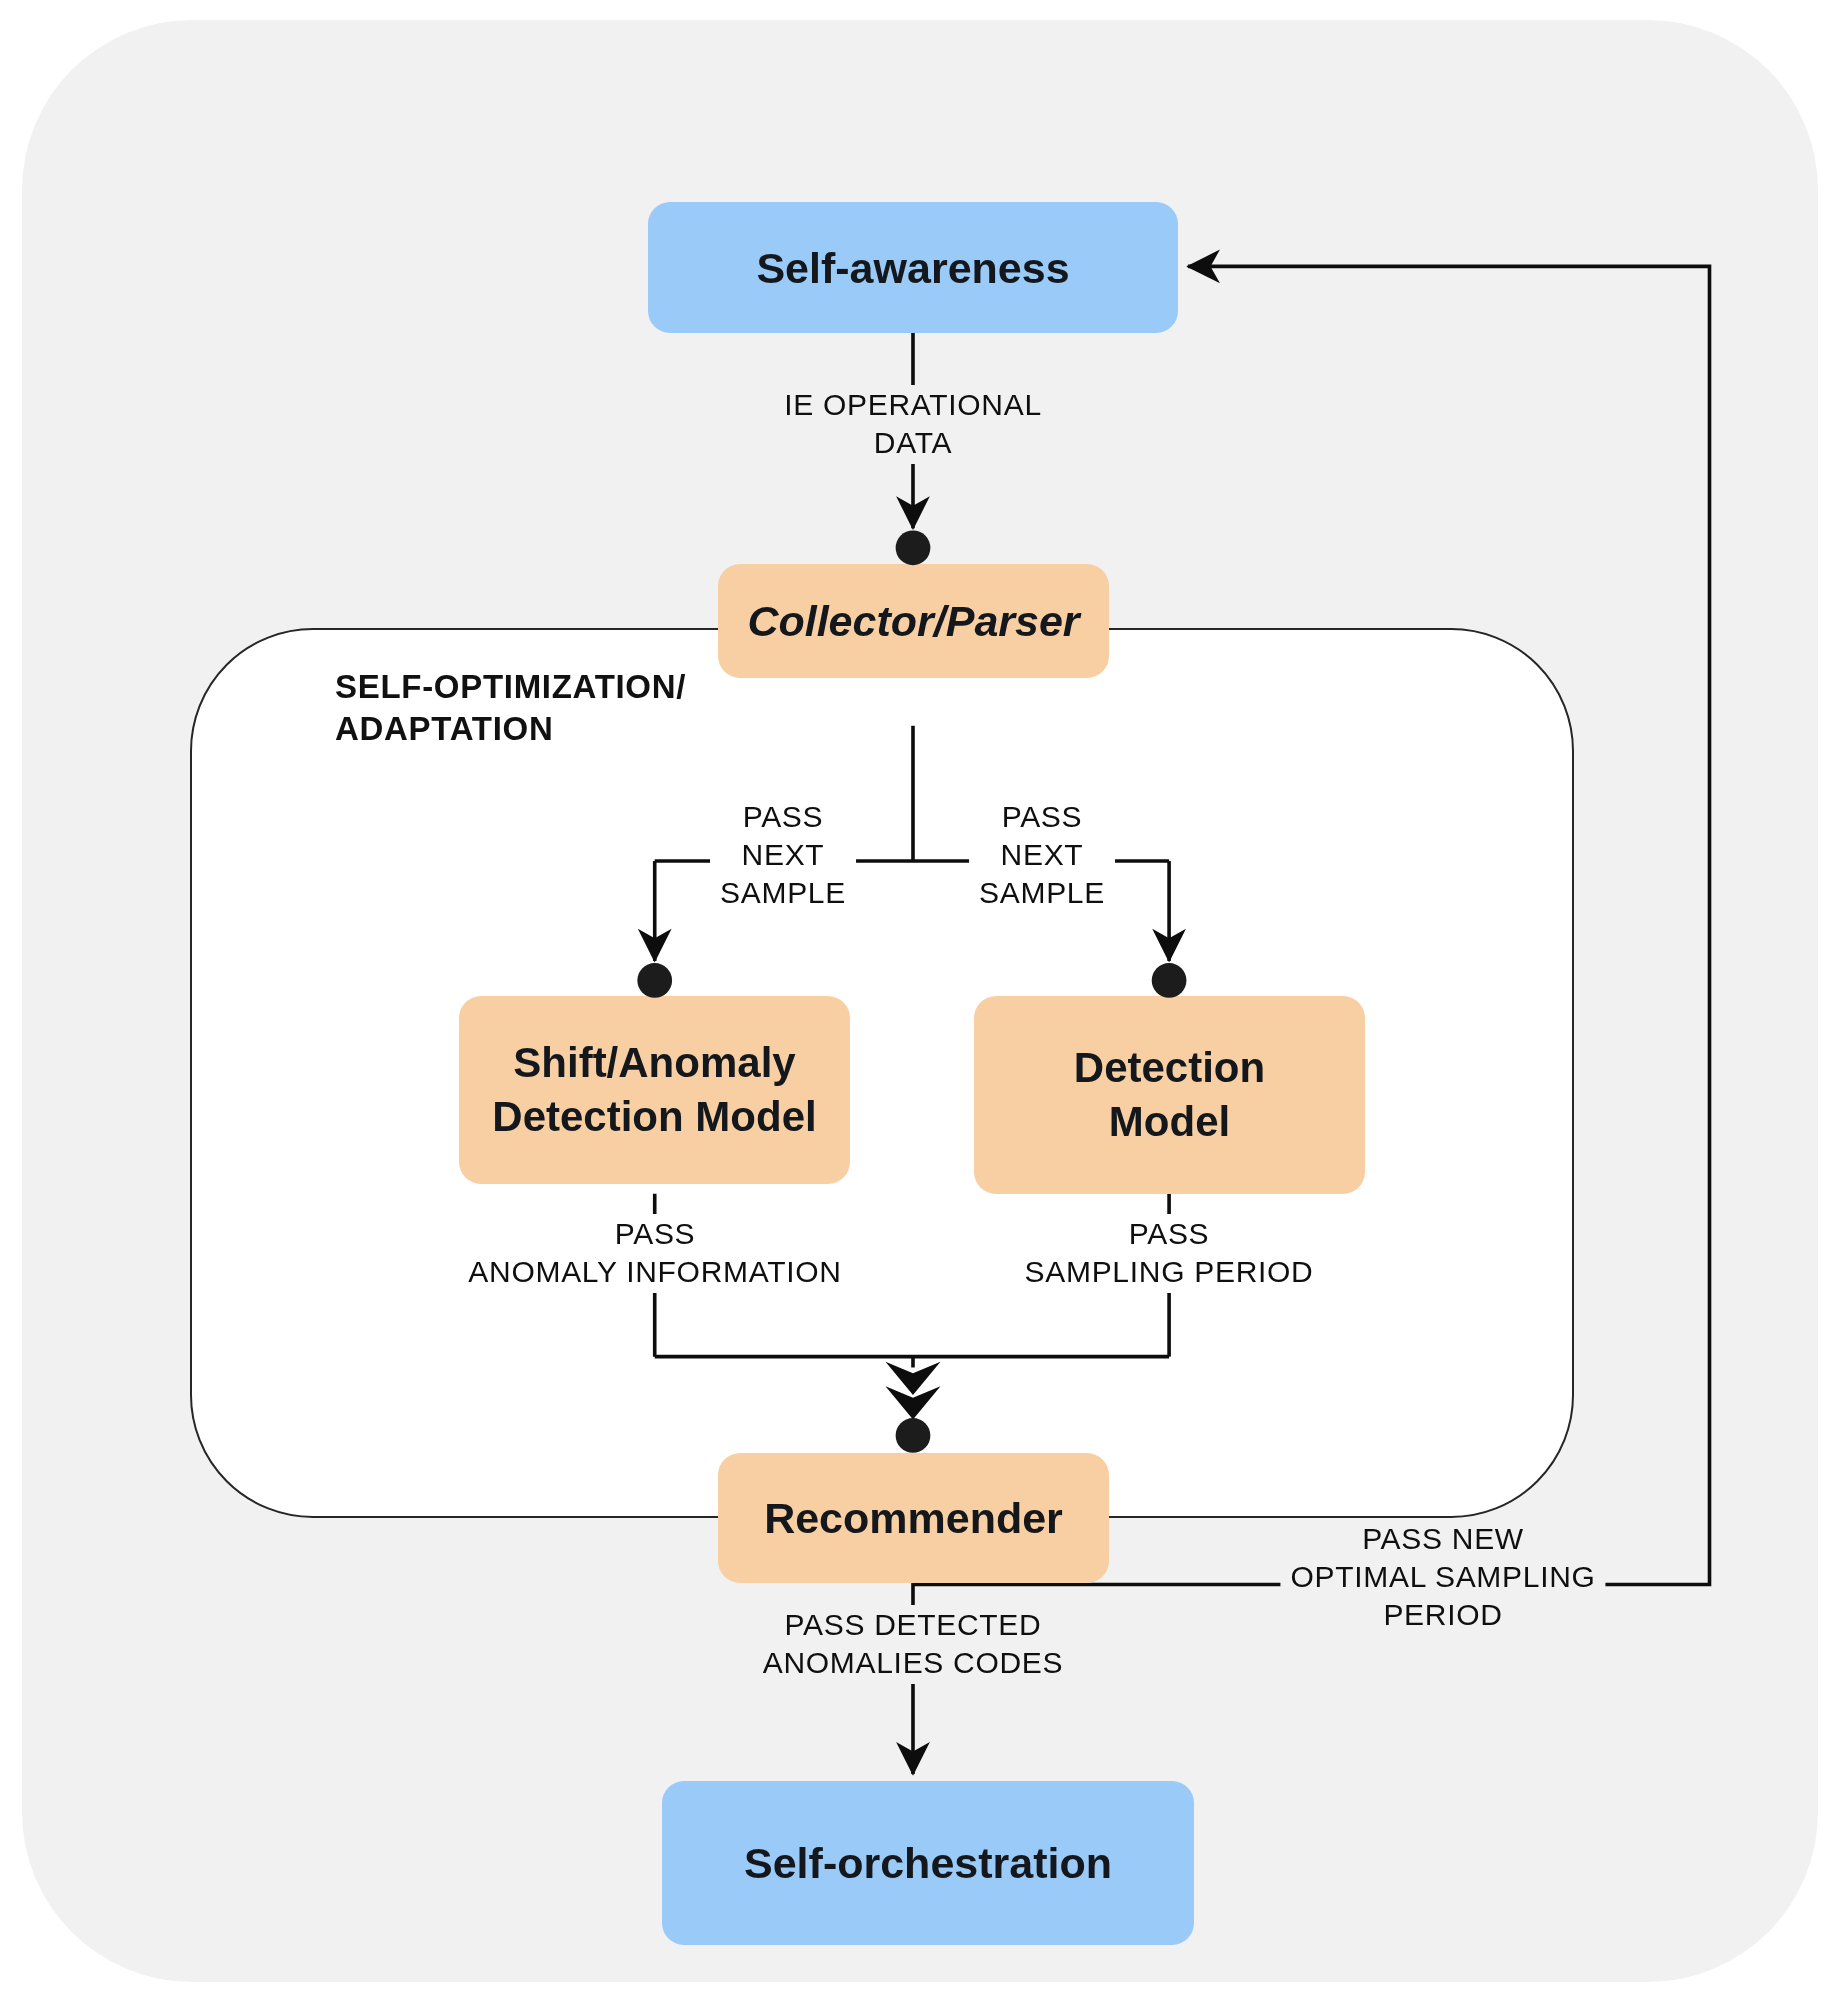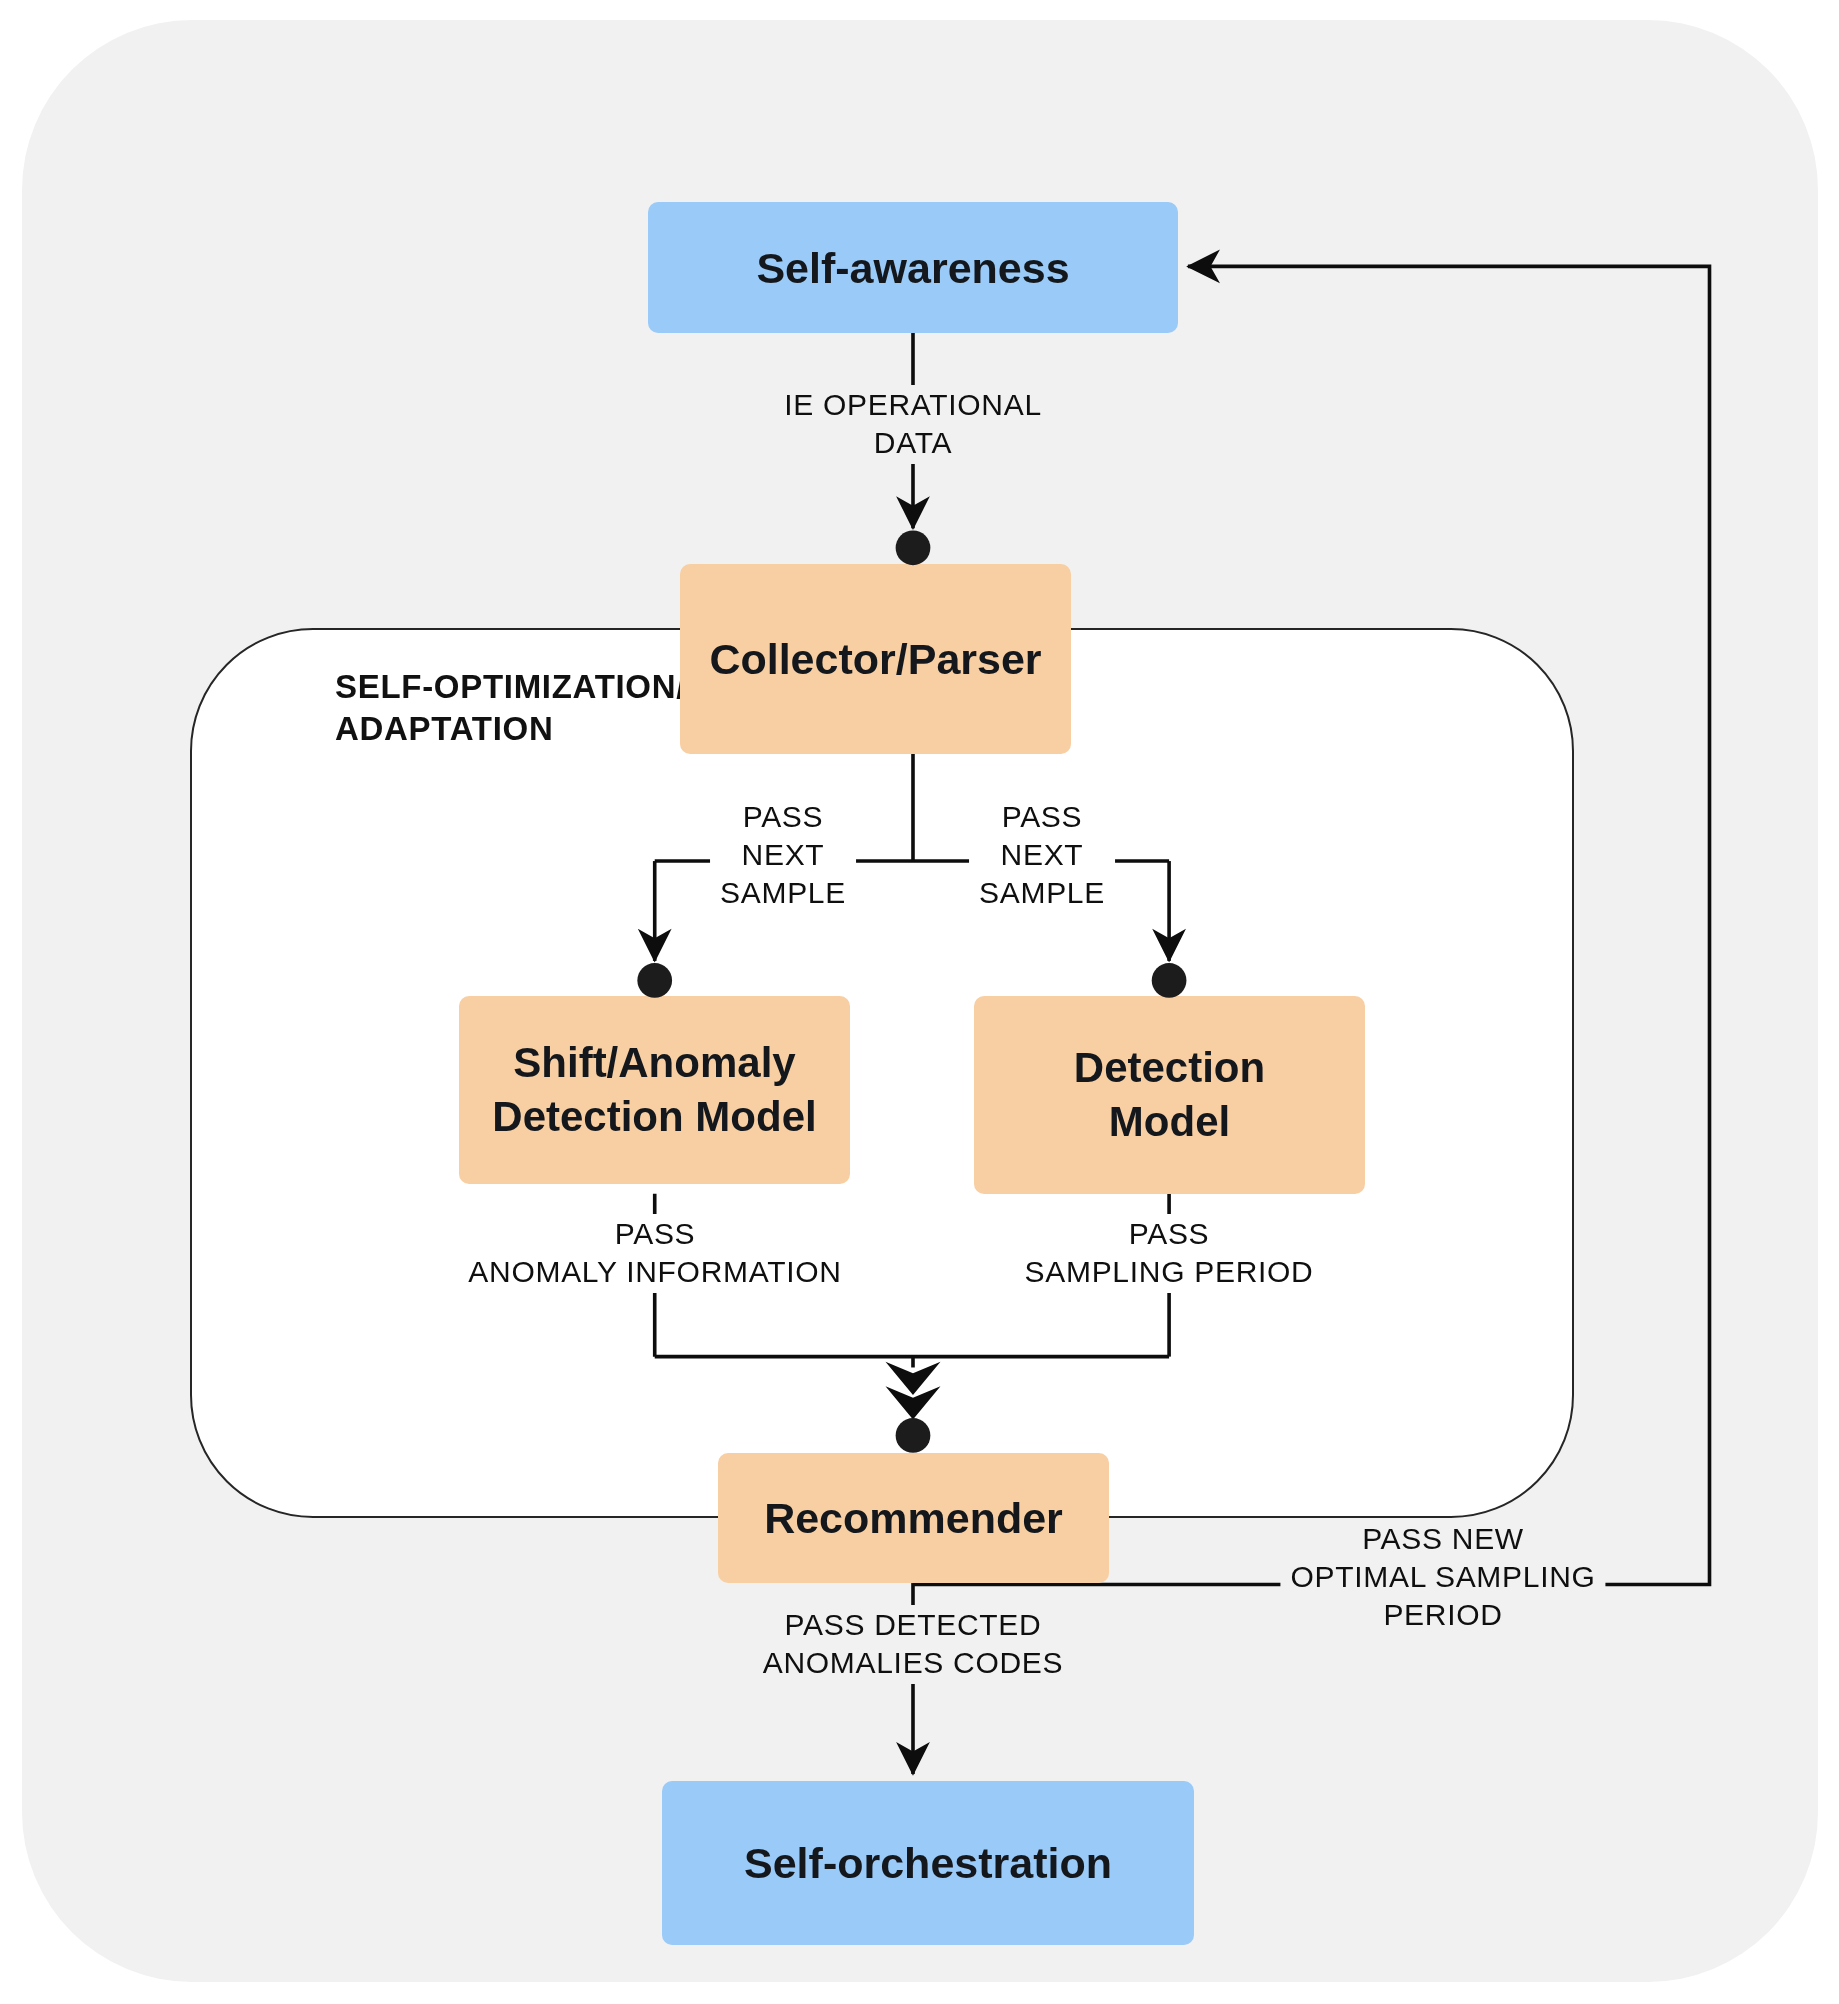--- a/index.html
+++ b/index.html
@@ -19,27 +19,27 @@
   }
   .group-label{
     position:absolute;left:104px;top:36px;
     font-size:33px;line-height:42px;font-weight:700;color:#111111;
     white-space:pre-line;letter-spacing:0.7px;margin-left:39px;
   }
   svg.lines{position:absolute;left:0;top:0;z-index:2;}
   svg.dots{position:absolute;left:0;top:0;z-index:5;pointer-events:none;}
   .node{
     position:absolute;display:flex;align-items:center;justify-content:center;
-    text-align:center;font-weight:700;color:#14181d;border-radius:10px;
+    text-align:center;font-weight:700;color:#14181d;border-radius:22px;
     z-index:3;white-space:pre-line;font-size:43px;line-height:54px;
   }
   .node.blue{background:#9ACAF7;}
   .node.orange{background:#F8CFA3;}
   .n-self-awareness{left:648px;top:202px;width:530px;height:131px;}
-  .n-collector{left:680px;top:564px;width:391px;height:190px;}
+  .n-collector{left:718px;top:564px;width:391px;height:114px;font-style:italic;}
   .n-shift{left:459px;top:996px;width:391px;height:188px;font-size:42px;}
   .n-sampling{left:974px;top:996px;width:391px;height:198px;font-size:42px;}
   .n-recommender{left:718px;top:1453px;width:391px;height:130px;}
   .n-orchestration{left:662px;top:1781px;width:532px;height:164px;}
   .elabel{
     position:absolute;z-index:4;transform:translateX(-50%);
     font-weight:400;font-size:30px;line-height:38px;text-align:center;
     color:#0f0f0f;white-space:pre-line;padding:1.4px 10px;letter-spacing:0.7px;
   }
   .bg-gray{background:#f1f1f2;}

